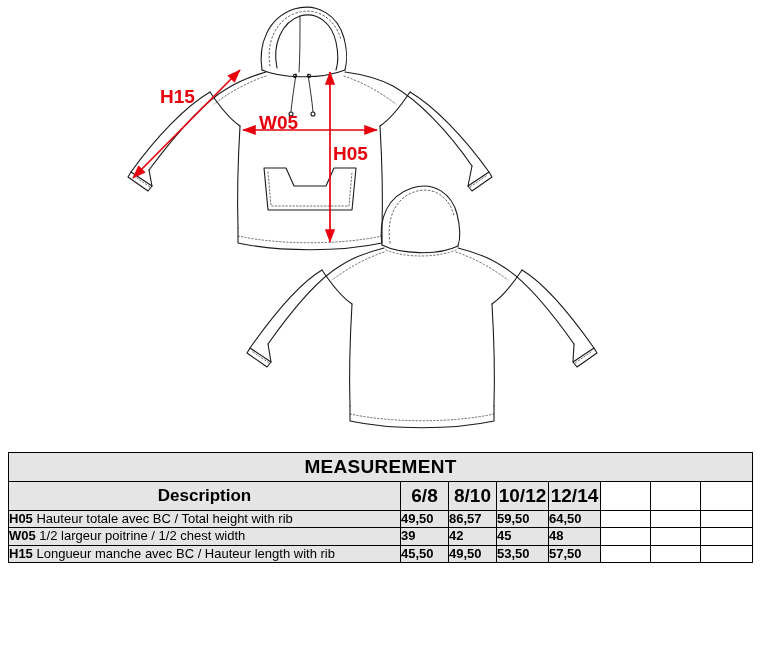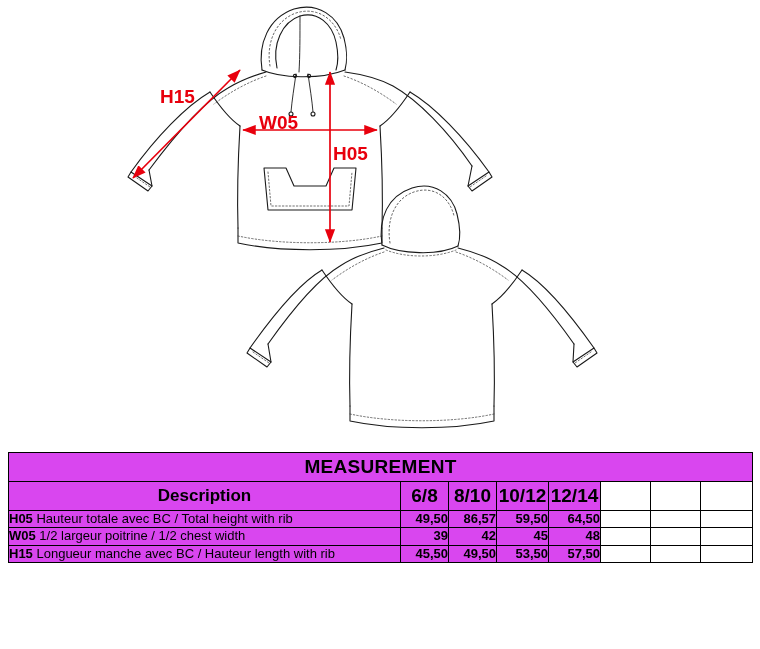--- a/index.html
+++ b/index.html
@@ -34,21 +34,21 @@
     font-family: "Liberation Sans", sans-serif;
     white-space: nowrap;
   }
   #measure-table {
     position: absolute;
     left: 8px;
     top: 452px;
     width: 744px;
     border-collapse: collapse;
     table-layout: fixed;
-    background: #d946ef;
+    background: #e5e5e5;
   }
   #measure-table td, #measure-table th {
     border: 1.5px solid #000000;
     padding: 0;
     font-family: "Liberation Sans", sans-serif;
     color: #000000;
   }
   .tbl-title {
     text-align: center;
     font-size: 19px;
@@ -71,21 +71,21 @@
   .row-desc {
     font-size: 13px;
     padding: 4px 5px 5px 5px;
     line-height: 1.25;
     vertical-align: top;
   }
   .row-desc .code {
     font-weight: bold;
   }
   .val {
-    text-align: right;
+    text-align: left;
     font-size: 13px;
     font-weight: bold;
     vertical-align: top;
     padding-top: 5px;
   }
   .blank {
     background: #ffffff;
   }
 </style>
 </head>

